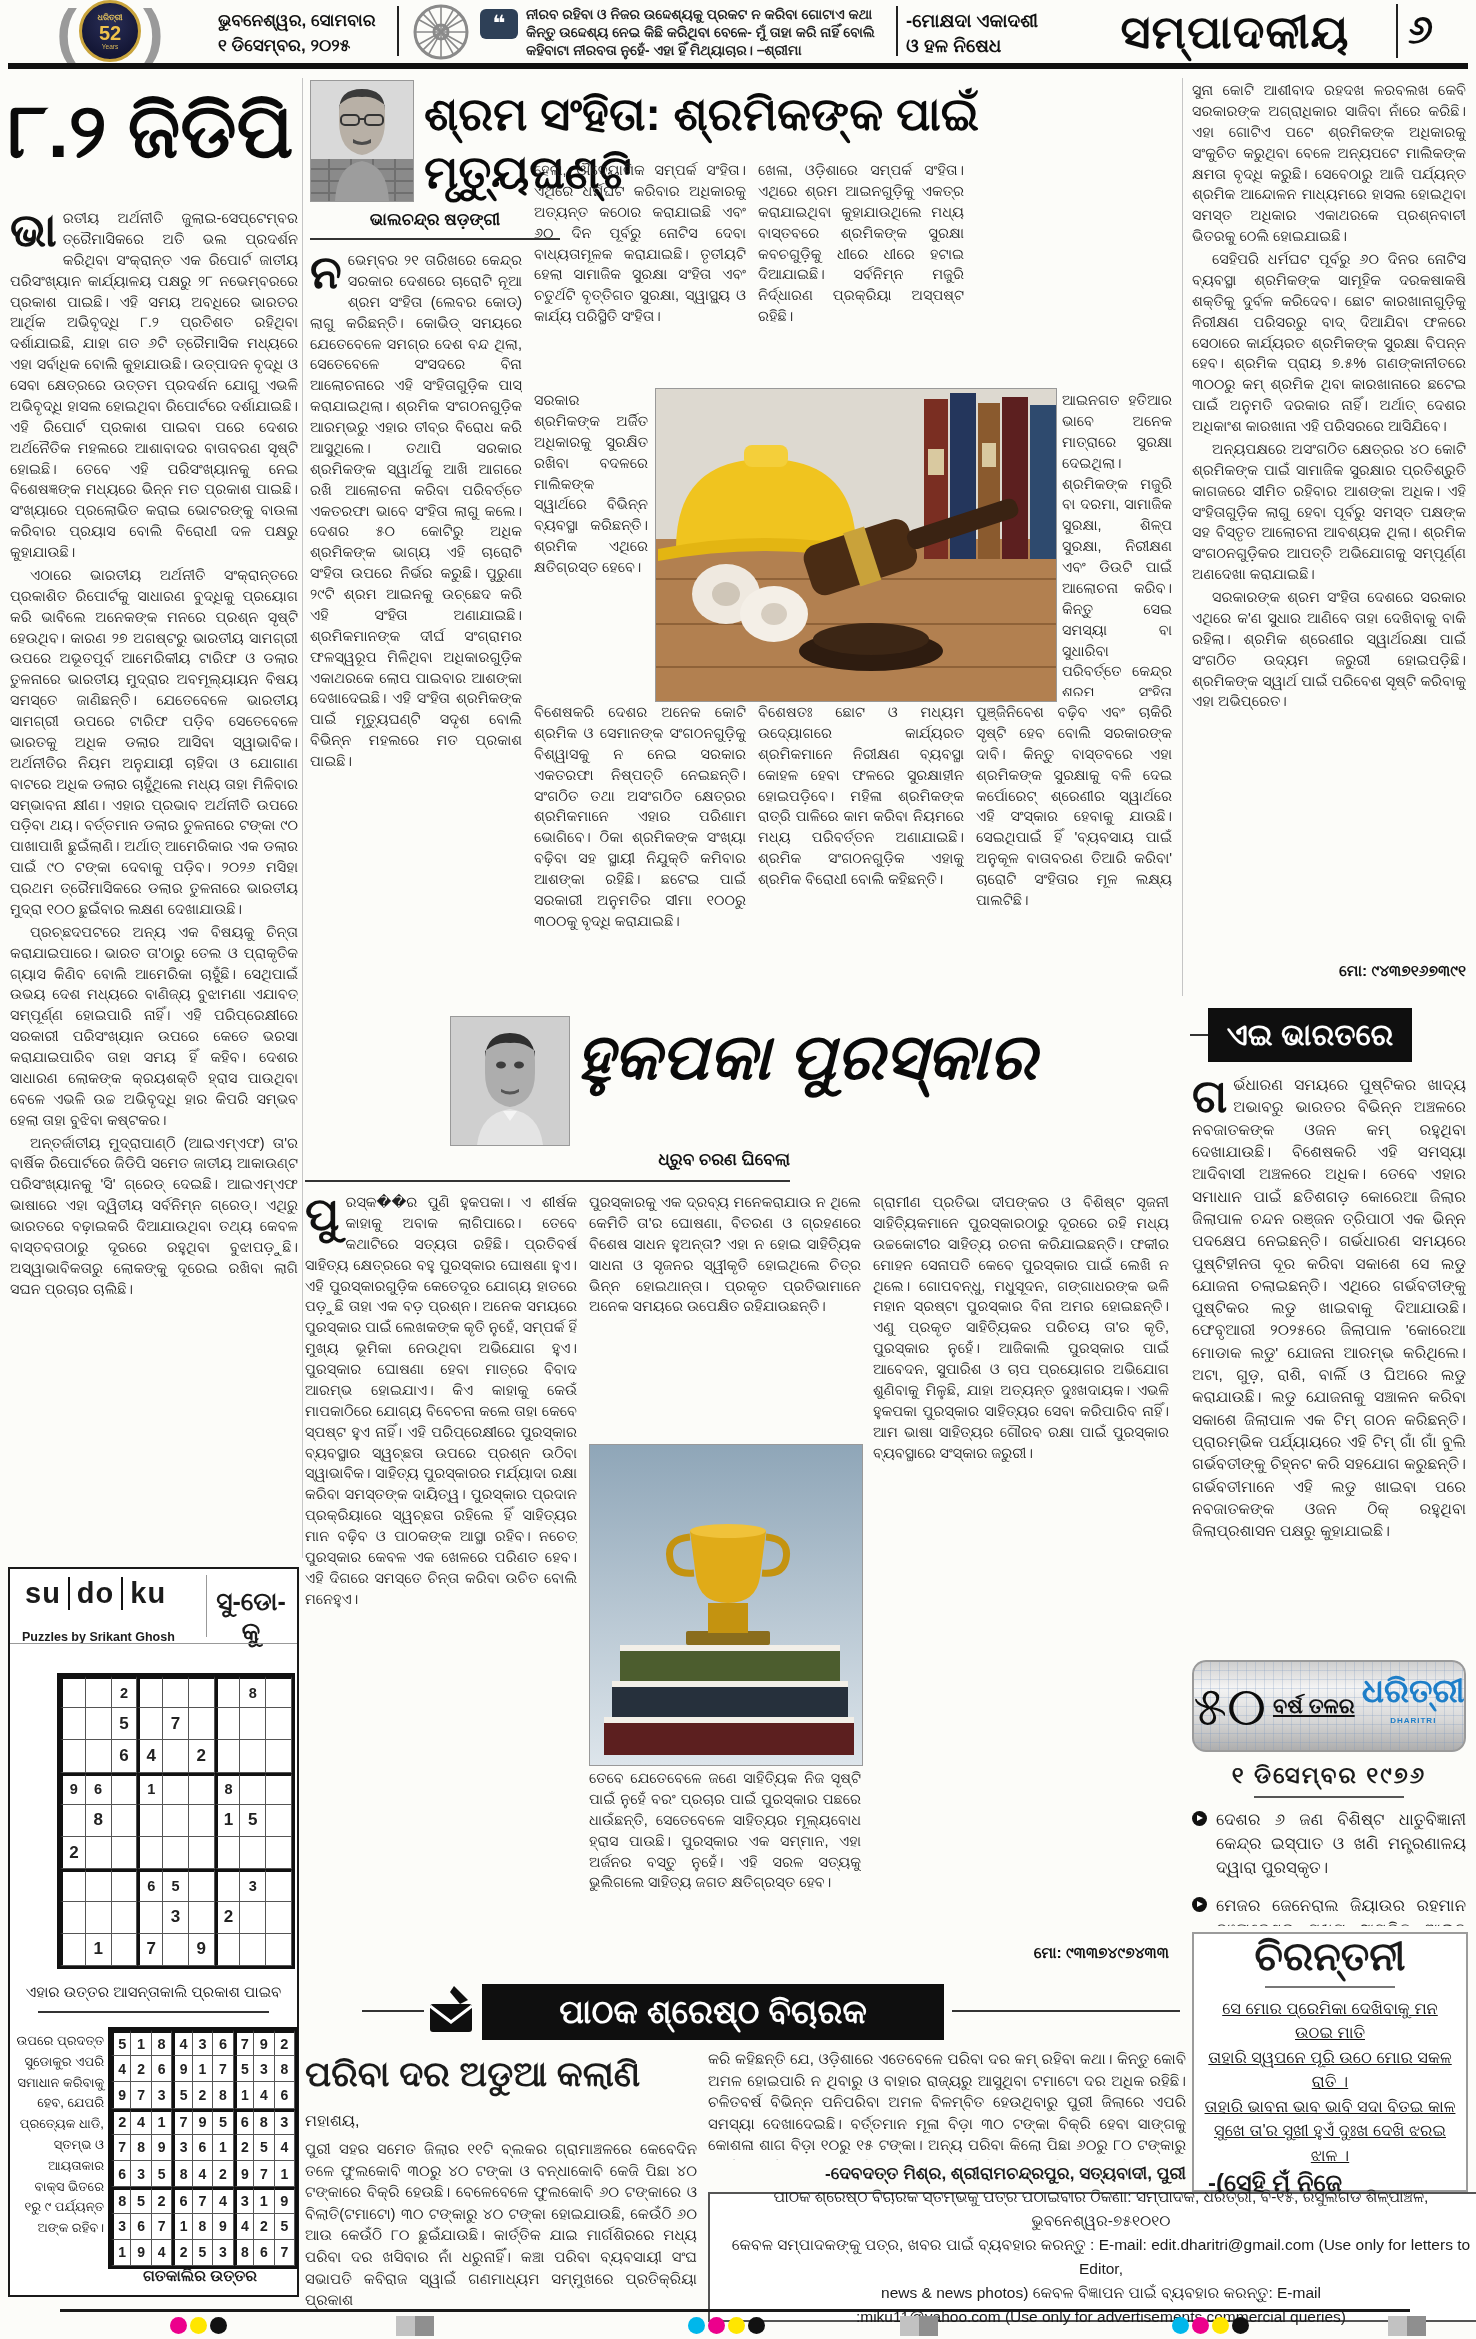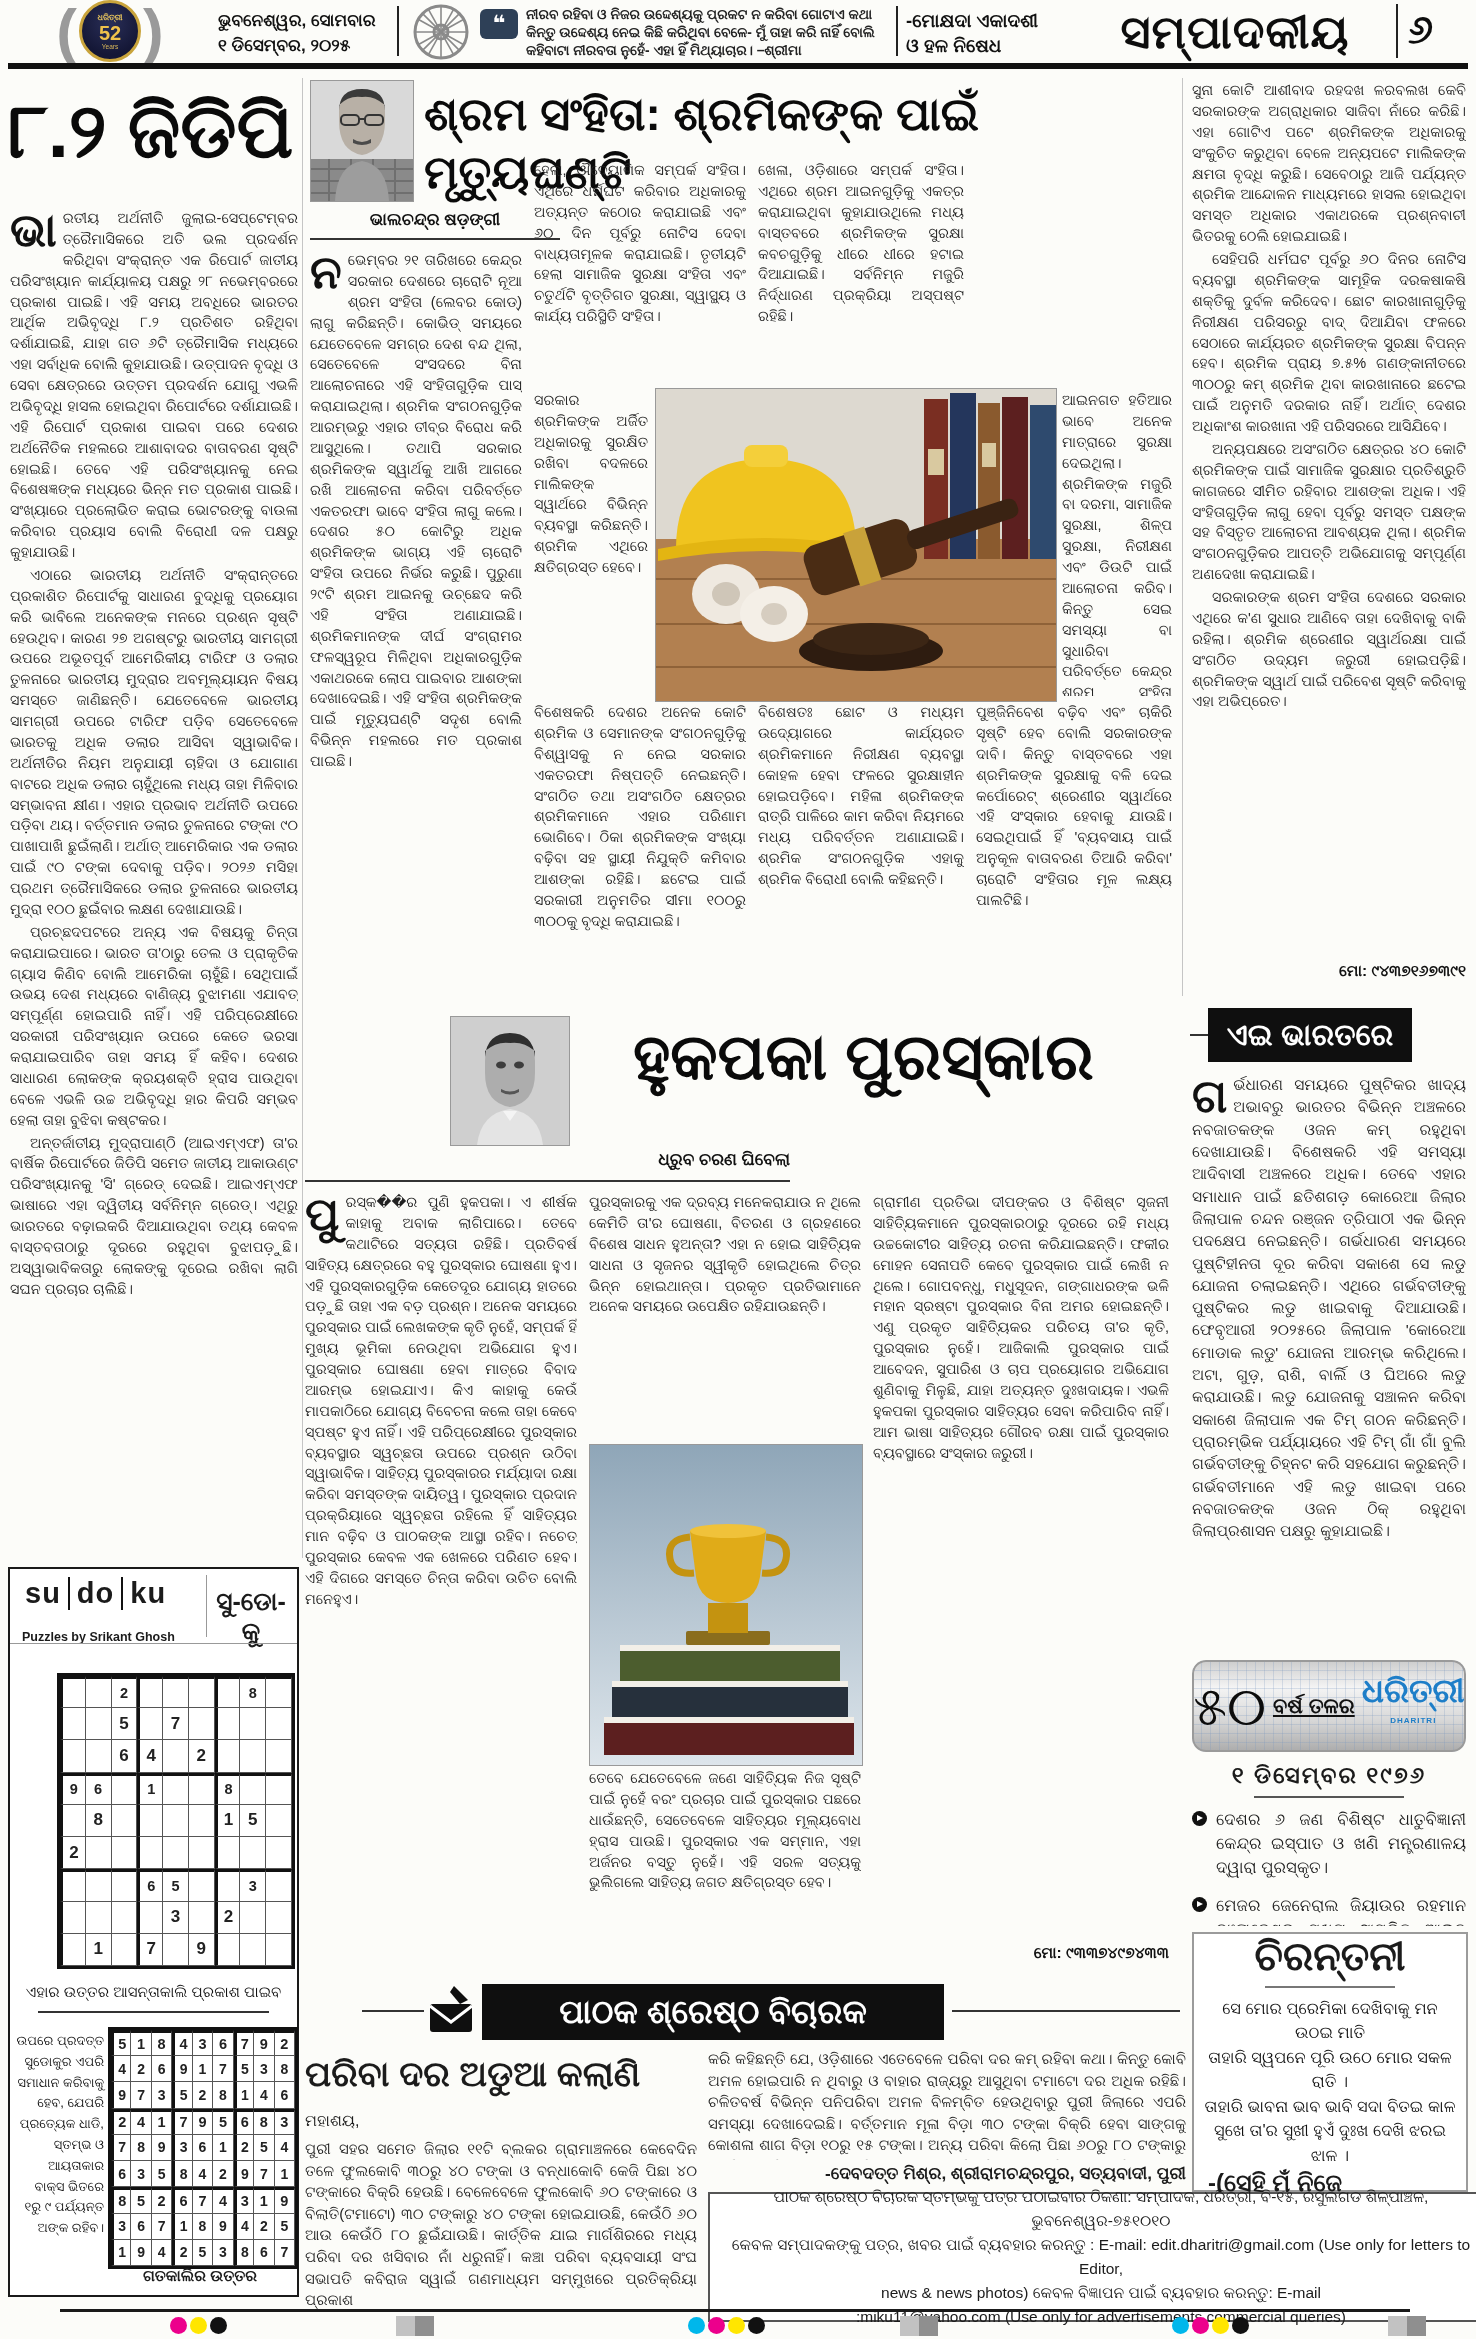--- a/index.html
+++ b/index.html
@@ -60,21 +60,21 @@
   .fy-txt{font-size:21px;font-weight:bold;color:#111;text-decoration:underline;}
   .fy-logo{font-size:33px;font-weight:bold;color:#1e7ec8;line-height:30px;text-align:center;}
   .fy-logo .en{display:block;font-size:8px;letter-spacing:1px;color:#1e7ec8;}
   .fy-date{font-size:23px;font-weight:bold;text-align:center;letter-spacing:2px;}
   .fy-item{display:flex;gap:9px;font-size:16.5px;line-height:1.45;text-align:justify;margin-bottom:14px;}
   .fy-bullet{flex:0 0 15px;width:15px;height:15px;border-radius:50%;background:#111;position:relative;top:3px;}
   .fy-bullet::after{content:"";position:absolute;left:5px;top:4px;border-left:6px solid #fff;
                     border-top:3.5px solid transparent;border-bottom:3.5px solid transparent;}
   .chi-box{border:2px solid #9b9b9b;background:#fff;}
   .chi-head{font-size:40px;font-weight:bold;text-align:center;}
-  .chi-line{font-size:16.3px;line-height:1.5;text-align:center;color:#111;}
+  .chi-line{font-size:16.3px;line-height:1.5;text-align:center;color:#111;text-decoration:underline;}
   .chi-src{font-size:24px;font-weight:bold;}
   .chi-poet{font-size:25px;font-weight:bold;text-align:right;}
   .addr-box{border:2px solid #555;background:#fff;font-size:15.5px;line-height:1.55;text-align:center;
             display:flex;flex-direction:column;justify-content:center;padding:6px 14px;}
   .letter-head{font-size:35px;font-weight:bold;}
   .reg-dot{width:17px;height:17px;border-radius:50%;display:inline-block;margin-right:3px;}
   .photo-frame{border:1px solid #999;}
 </style>
 </head>
 <body>
@@ -428,21 +428,21 @@
   <svg class="abs photo-frame" style="left:450px;top:1016px;" width="118" height="128" viewBox="0 0 118 128">
     <rect width="118" height="128" fill="#cfcfcf"></rect>
     <path d="M34 44 Q34 18 59 18 Q84 18 84 44 L84 56 Q84 86 59 90 Q34 86 34 56 Z" fill="#adadad"></path>
     <path d="M34 40 Q36 16 59 16 Q82 16 84 40 L84 34 Q72 24 59 26 Q46 24 34 34 Z" fill="#2f2f2f"></path>
     <ellipse cx="50" cy="48" rx="5" ry="3.5" fill="#3d3d3d"></ellipse>
       <ellipse cx="68" cy="48" rx="5" ry="3.5" fill="#3d3d3d"></ellipse>
     <path d="M50 72 Q59 77 68 72 L68 75 Q59 80 50 75 Z" fill="#555"></path>
     <path d="M26 128 Q30 96 59 92 Q88 96 92 128 Z" fill="#e4e4e4"></path>
     <path d="M52 94 L59 104 L66 94 Z" fill="#f4f4f4"></path>
   </svg>
-  <div class="abs art-head2" style="left:633px;top:1022px;width:578px;">ହୁକପକା ପୁରସ୍କାର</div>
+  <div class="abs art-head2" style="left:576px;top:1022px;width:578px;font-style:italic;">ହୁକପକା ପୁରସ୍କାର</div>
   <div class="abs byline" style="left:450px;top:1150px;width:340px;text-align:right;">ଧ୍ରୁବ ଚରଣ ଘିବେଲା</div>
   <div class="abs" style="left:305px;top:1180px;width:485px;height:2px;background:#333;"></div>
   <div class="abs bt" style="left:305px;top:1192px;width:272px;height:798px;">
     <span class="dropcap">ପୁ</span><span>ରସ୍କ��ର ପୁଣି ହୁକପକା। ଏ ଶୀର୍ଷକ କାହାକୁ ଅବାକ ଲାଗିପାରେ। ତେବେ କଥାଟିରେ ସତ୍ୟତା ରହିଛି। ପ୍ରତିବର୍ଷ ସାହିତ୍ୟ କ୍ଷେତ୍ରରେ ବହୁ ପୁରସ୍କାର ଘୋଷଣା ହୁଏ। ଏହି ପୁରସ୍କାରଗୁଡ଼ିକ କେତେଦୂର ଯୋଗ୍ୟ ହାତରେ ପଡ଼ୁଛି ତାହା ଏକ ବଡ଼ ପ୍ରଶ୍ନ। ଅନେକ ସମୟରେ ପୁରସ୍କାର ପାଇଁ ଲେଖକଙ୍କ କୃତି ନୁହେଁ, ସମ୍ପର୍କ ହିଁ ମୁଖ୍ୟ ଭୂମିକା ନେଉଥିବା ଅଭିଯୋଗ ହୁଏ। ପୁରସ୍କାର ଘୋଷଣା ହେବା ମାତ୍ରେ ବିବାଦ ଆରମ୍ଭ ହୋଇଯାଏ। କିଏ କାହାକୁ କେଉଁ ମାପକାଠିରେ ଯୋଗ୍ୟ ବିବେଚନା କଲେ ତାହା କେବେ ସ୍ପଷ୍ଟ ହୁଏ ନାହିଁ। ଏହି ପରିପ୍ରେକ୍ଷୀରେ ପୁରସ୍କାର ବ୍ୟବସ୍ଥାର ସ୍ୱଚ୍ଛତା ଉପରେ ପ୍ରଶ୍ନ ଉଠିବା ସ୍ୱାଭାବିକ। ସାହିତ୍ୟ ପୁରସ୍କାରର ମର୍ଯ୍ୟାଦା ରକ୍ଷା କରିବା ସମସ୍ତଙ୍କ ଦାୟିତ୍ୱ। ପୁରସ୍କାର ପ୍ରଦାନ ପ୍ରକ୍ରିୟାରେ ସ୍ୱଚ୍ଛତା ରହିଲେ ହିଁ ସାହିତ୍ୟର ମାନ ବଢ଼ିବ ଓ ପାଠକଙ୍କ ଆସ୍ଥା ରହିବ। ନଚେତ୍ ପୁରସ୍କାର କେବଳ ଏକ ଖେଳରେ ପରିଣତ ହେବ। ଏହି ଦିଗରେ ସମସ୍ତେ ଚିନ୍ତା କରିବା ଉଚିତ ବୋଲି ମନେହୁଏ।</span>
   </div>
   <div class="abs bt" style="left:589px;top:1192px;width:272px;height:248px;">ପୁରସ୍କାରକୁ ଏକ ଦ୍ରବ୍ୟ ମନେକରାଯାଉ ନ ଥିଲେ କେମିତି ତା'ର ଘୋଷଣା, ବିତରଣ ଓ ଗ୍ରହଣରେ ବିଶେଷ ସାଧନ ହୁଅନ୍ତା? ଏହା ନ ହୋଇ ସାହିତ୍ୟିକ ସାଧନା ଓ ସୃଜନର ସ୍ୱୀକୃତି ହୋଇଥିଲେ ଚିତ୍ର ଭିନ୍ନ ହୋଇଥାନ୍ତା। ପ୍ରକୃତ ପ୍ରତିଭାମାନେ ଅନେକ ସମୟରେ ଉପେକ୍ଷିତ ରହିଯାଉଛନ୍ତି।</div>
   <div class="abs bt" style="left:589px;top:1768px;width:272px;height:222px;">ତେବେ ଯେତେବେଳେ ଜଣେ ସାହିତ୍ୟିକ ନିଜ ସୃଷ୍ଟି ପାଇଁ ନୁହେଁ ବରଂ ପ୍ରଚାର ପାଇଁ ପୁରସ୍କାର ପଛରେ ଧାଉଁଛନ୍ତି, ସେତେବେଳେ ସାହିତ୍ୟର ମୂଲ୍ୟବୋଧ ହ୍ରାସ ପାଉଛି। ପୁରସ୍କାର ଏକ ସମ୍ମାନ, ଏହା ଅର୍ଜନର ବସ୍ତୁ ନୁହେଁ। ଏହି ସରଳ ସତ୍ୟକୁ ଭୁଲିଗଲେ ସାହିତ୍ୟ ଜଗତ କ୍ଷତିଗ୍ରସ୍ତ ହେବ।</div>
   <div class="abs bt" style="left:873px;top:1192px;width:296px;height:744px;">ଗ୍ରାମୀଣ ପ୍ରତିଭା ଦୀପଙ୍କର ଓ ବିଶିଷ୍ଟ ସୃଜନୀ ସାହିତ୍ୟିକମାନେ ପୁରସ୍କାରଠାରୁ ଦୂରରେ ରହି ମଧ୍ୟ ଉଚ୍ଚକୋଟୀର ସାହିତ୍ୟ ରଚନା କରିଯାଇଛନ୍ତି। ଫକୀର ମୋହନ ସେନାପତି କେବେ ପୁରସ୍କାର ପାଇଁ ଲେଖି ନ ଥିଲେ। ଗୋପବନ୍ଧୁ, ମଧୁସୂଦନ, ଗଙ୍ଗାଧରଙ୍କ ଭଳି ମହାନ ସ୍ରଷ୍ଟା ପୁରସ୍କାର ବିନା ଅମର ହୋଇଛନ୍ତି। ଏଣୁ ପ୍ରକୃତ ସାହିତ୍ୟିକର ପରିଚୟ ତା'ର କୃତି, ପୁରସ୍କାର ନୁହେଁ। ଆଜିକାଲି ପୁରସ୍କାର ପାଇଁ ଆବେଦନ, ସୁପାରିଶ ଓ ଚାପ ପ୍ରୟୋଗର ଅଭିଯୋଗ ଶୁଣିବାକୁ ମିଳୁଛି, ଯାହା ଅତ୍ୟନ୍ତ ଦୁଃଖଦାୟକ। ଏଭଳି ହୁକପକା ପୁରସ୍କାର ସାହିତ୍ୟର ସେବା କରିପାରିବ ନାହିଁ। ଆମ ଭାଷା ସାହିତ୍ୟର ଗୌରବ ରକ୍ଷା ପାଇଁ ପୁରସ୍କାର ବ୍ୟବସ୍ଥାରେ ସଂସ୍କାର ଜରୁରୀ।</div>
   <div class="abs contact" style="left:873px;top:1944px;width:296px;">ମୋ: ୯୩୩୭୪୯୭୪୩୩</div>
 

